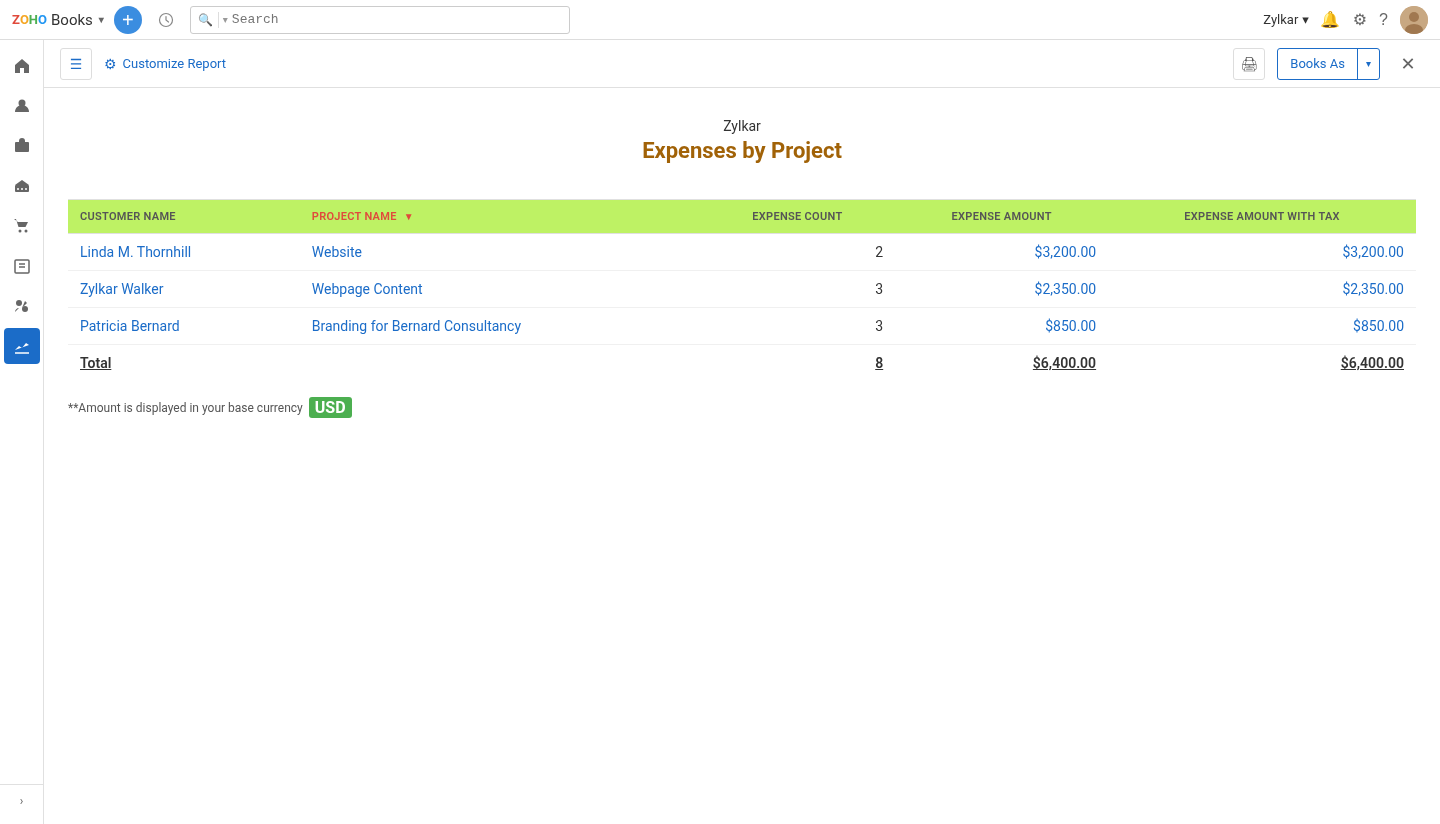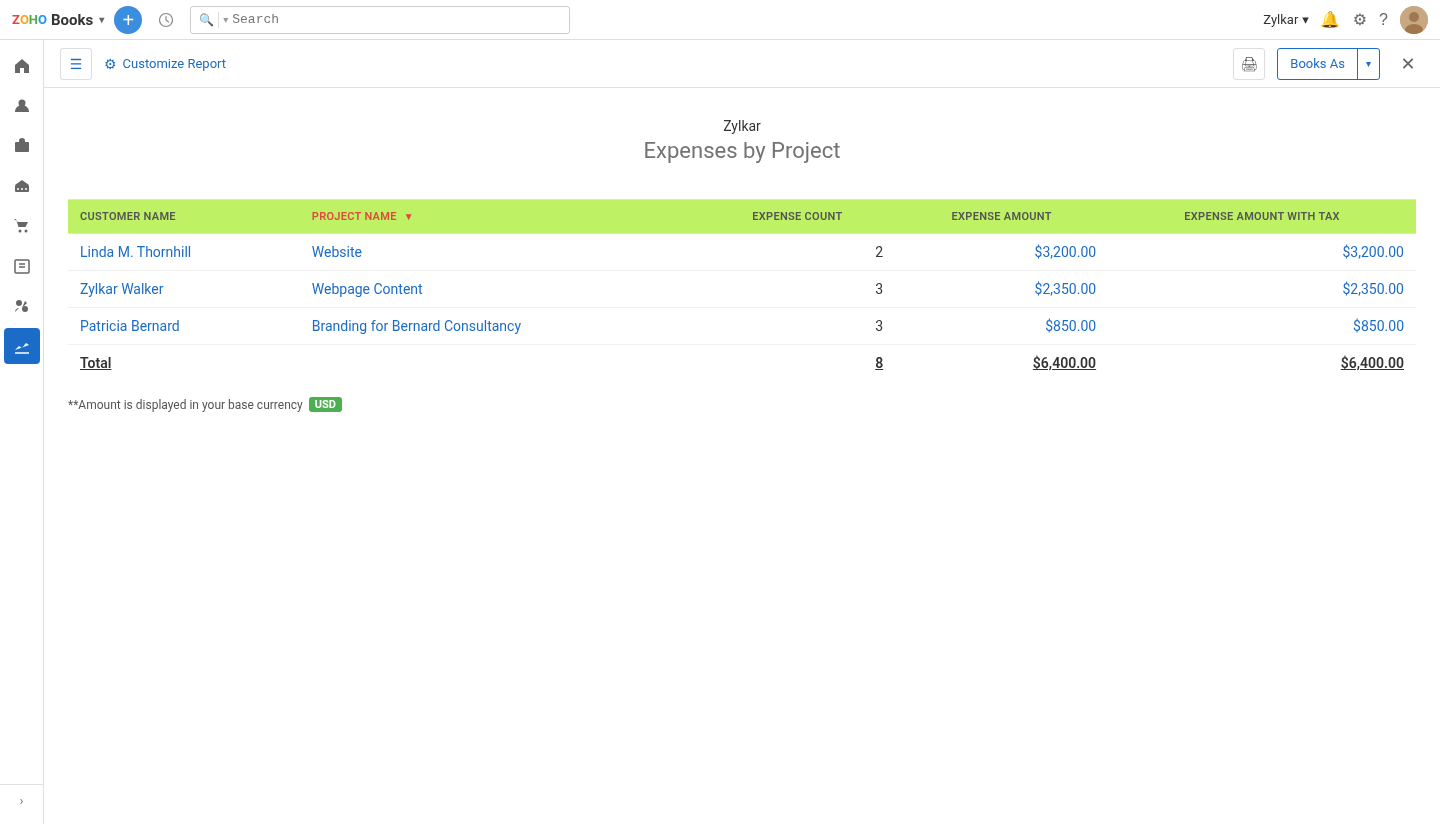--- a/index.html
+++ b/index.html
@@ -27,21 +27,21 @@
     }
     .zoho-logo {
       display: flex;
       align-items: center;
     }
     .zoho-logo span { font-size: 13px; font-weight: bold; }
     .logo-z { color: #e04a3c; }
     .logo-o1 { color: #f5a623; }
     .logo-h { color: #4caf50; }
     .logo-o2 { color: #2196f3; }
-    .books-text { color: #333; font-size: 15px; font-weight: 700; }
+    .books-text { color: #333; font-size: 15px; font-weight: 400; }
     .nav-dropdown-arrow { color: #666; font-size: 10px; margin-left: 2px; }
 
     .nav-add-btn {
       width: 28px; height: 28px;
       background: #3b8de0;
       border-radius: 50%;
       border: none;
       color: white;
       font-size: 20px;
       cursor: pointer;
@@ -228,21 +228,21 @@
 
     
     .report-header {
       text-align: center;
       padding: 30px 0 20px;
     }
     .report-company {
       font-size: 14px; color: #333; margin-bottom: 4px;
     }
     .report-title {
-      font-size: 22px; font-weight: 400; color: #737373; margin-bottom: 6px;
+      font-size: 22px; font-weight: 700; color: #a16207; margin-bottom: 6px;
     }
     .report-date-range {
       font-size: 12px; color: #1b6cc8;
     }
 
     
     .report-table {
       width: 100%;
       border-collapse: collapse;
       margin-top: 10px;
@@ -283,21 +283,21 @@
       padding: 16px 0 0;
       font-size: 12px;
       color: #555;
       display: flex;
       align-items: center;
       gap: 6px;
     }
     .currency-badge {
       background: #4caf50;
       color: white;
-      font-size: 11px;
+      font-size: 16px;
       font-weight: bold;
       padding: 1px 6px;
       border-radius: 3px;
     }
   </style>
 </head>
 <body>
 
 <nav class="top-nav">
   <div class="logo-area">

